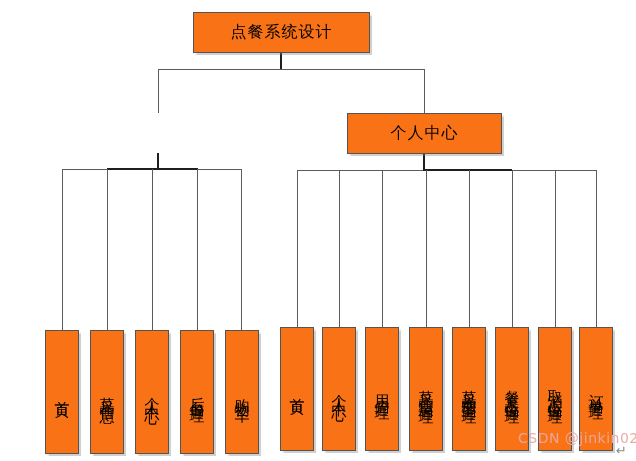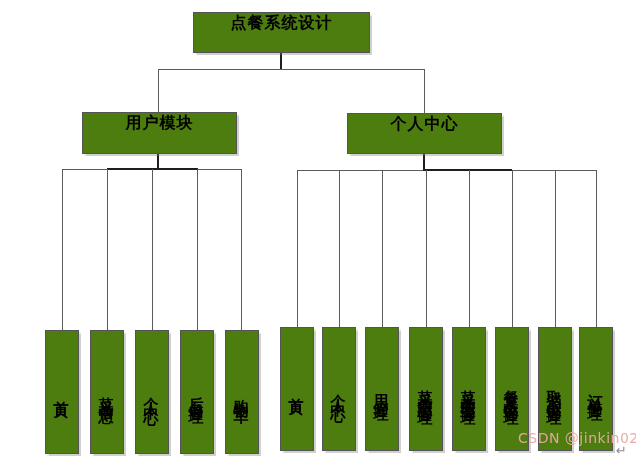--- a/index.html
+++ b/index.html
@@ -16,24 +16,24 @@
   .canvas{
     position:relative; width:636px; height:461px;
     background:var(--background); overflow:hidden;
   }
   .hline{position:absolute; height:1px; background:var(--line);}
   .vline{position:absolute; width:1px; background:var(--line);}
   .stub{position:absolute; width:2px; background:var(--stub);}
   .darkseg{position:absolute; height:2px; background:var(--stub);}
   .node{
     position:absolute; box-sizing:border-box;
-    border:1.5px solid var(--border); background:#4d7c0f;
-    display:flex; align-items:flex-start; justify-content:center;
+    border:1.5px solid var(--border); background:#f97316;
+    display:flex; align-items:center; justify-content:center;
     box-shadow:1.5px 1.5px 1px rgba(120,120,120,0.35);
-    font-size:16px; letter-spacing:1px; white-space:nowrap;font-weight:bold;
+    font-size:16px; letter-spacing:1px; white-space:nowrap;
   }
   .root-node{left:193px; top:12px; width:177px; height:41px;}
   .module-node-user{left:82px; top:112px; width:155px; height:42px;}
   .module-node-admin{left:347px; top:113px; width:155px; height:41px;}
   .leaf{
     width:34px; height:124px; font-size:15px; letter-spacing:4px;
     writing-mode:vertical-rl; text-orientation:upright;
     line-height:34px; padding-top:2px;
   }
   .leaf-l{top:330px;}
@@ -76,23 +76,20 @@
   <div class="vline" style="left:426px; top:170px; height:157px;"></div>
   <div class="vline" style="left:469px; top:170px; height:157px;"></div>
   <div class="vline" style="left:512px; top:170px; height:157px;"></div>
   <div class="vline" style="left:555px; top:170px; height:157px;"></div>
   <div class="vline" style="left:596px; top:170px; height:157px;"></div>
 
   <div class="node root-node">
     <span>点餐系统设计</span>
   </div>
 
-  <div class="node module-node-user">
-    <span>用户模块</span>
-  </div>
 
   <div class="node module-node-admin">
     <span>个人中心</span>
   </div>
 
   <div class="node leaf leaf-l" style="left:45px;">首页</div>
   <div class="node leaf leaf-l" style="left:90px;">菜品信息</div>
   <div class="node leaf leaf-l" style="left:135px;">个人中心</div>
   <div class="node leaf leaf-l" style="left:180px;">后台管理</div>
   <div class="node leaf leaf-l" style="left:225px;">购物车</div>

